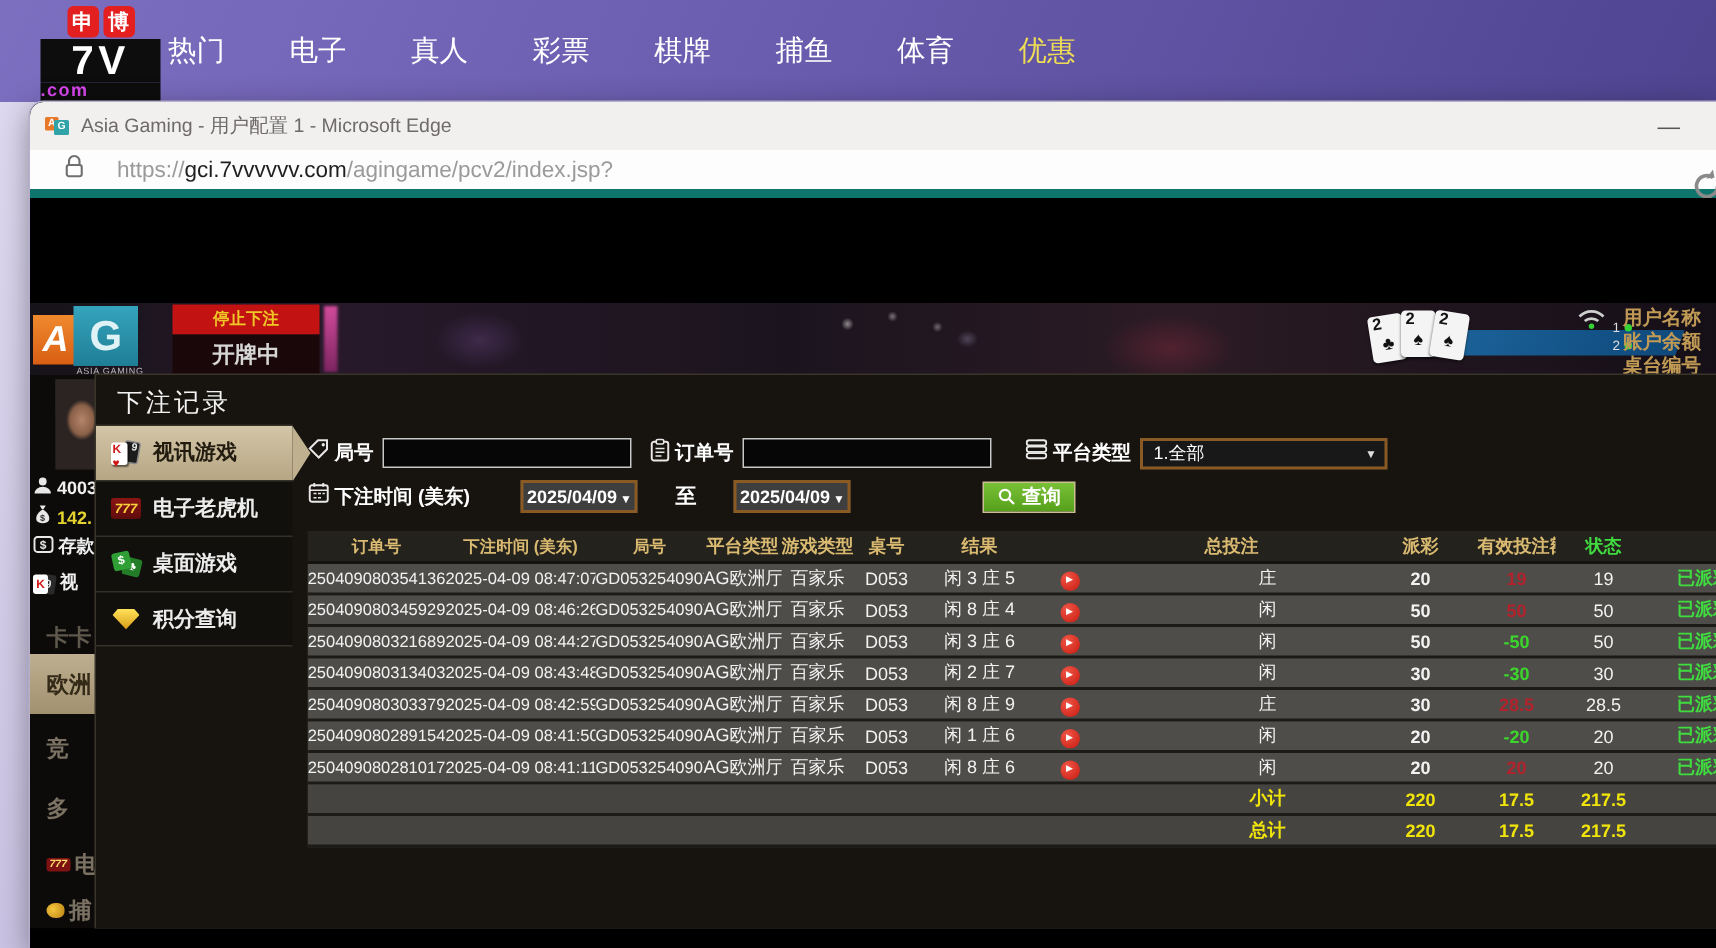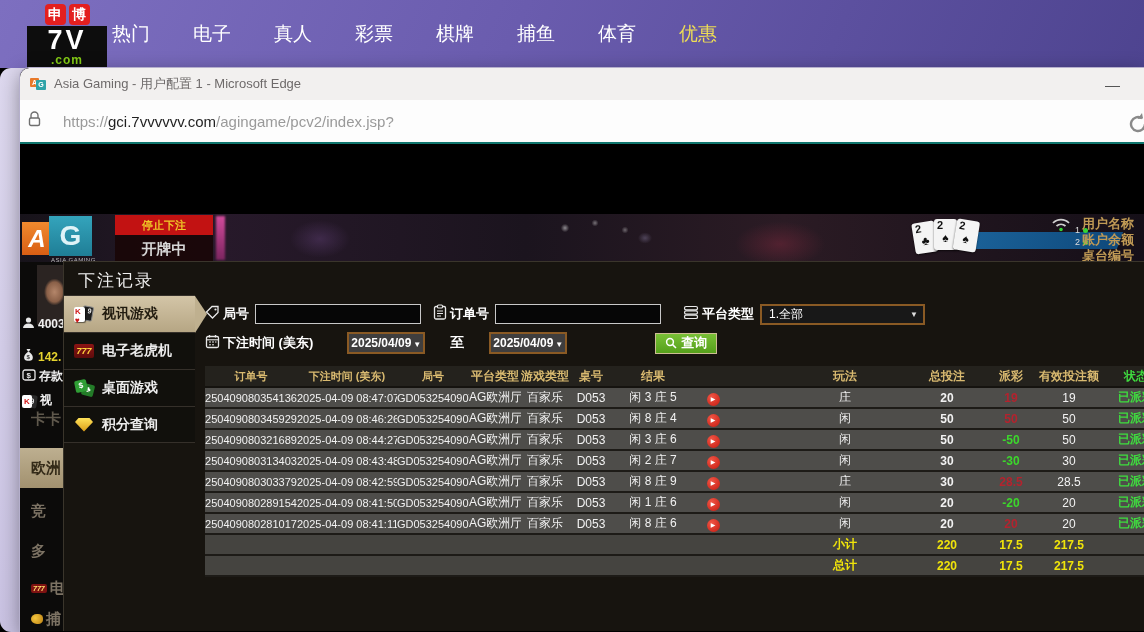--- a/index.html
+++ b/index.html
@@ -5,35 +5,35 @@
   * { margin:0; padding:0; box-sizing:border-box; font-family:"Liberation Sans","DejaVu Sans",sans-serif; }
   body { width:1144px; height:632px; overflow:hidden; background:#000; }
   .page { position:relative; width:1144px; height:632px; overflow:hidden; }
 
   
   .topnav { position:relative; height:68px; background:linear-gradient(115deg,#7d6fc0 0%,#6a5cae 45%,#4e4490 100%); display:flex; align-items:center; }
   .logo { position:absolute; left:27px; top:4px; width:80px; }
   .logo-badges { display:flex; gap:3px; justify-content:center; margin-bottom:1px; }
   .logo-badge { width:21px; height:21px; background:#e31f1f; border-radius:4px; color:#fff; font-size:14px; font-weight:bold; display:flex; align-items:center; justify-content:center; }
   .logo-main { background:#0d0d0d; color:#fff; font-size:27px; font-weight:900; text-align:center; letter-spacing:3px; line-height:27px; padding:1px 0; }
-  .logo-suffix { background:#0d0d0d; color:#84cc16; font-size:12px; font-weight:bold; text-align:center; line-height:11px; padding-bottom:2px; letter-spacing:1px; }
+  .logo-suffix { background:#0d0d0d; color:#d946ef; font-size:12px; font-weight:bold; line-height:11px; padding-bottom:2px; letter-spacing:1px; }
   .nav-items { display:flex; gap:43px; padding-left:112px; }
   .nav-item { color:#fff; font-size:19px; cursor:pointer; }
   .nav-item.hl { color:#eedd55; }
 
   
-  .desktop { position:relative; height:564px; background:linear-gradient(180deg,#ddd8ee,#c9c2e2);border-radius:11px; }
+  .desktop { position:relative; height:564px; background:linear-gradient(180deg,#ddd8ee,#c9c2e2); }
   .edge-window { position:absolute; left:20px; top:0; width:1124px; height:564px; border-radius:9px 0 0 0; box-shadow:0 0 0 1px #b5afcc,0 5px 20px rgba(0,0,0,.4); overflow:hidden; background:#000; }
   .titlebar { height:32px; background:#f2f0ef; display:flex; align-items:center; padding:0 10px; border-radius:9px 0 0 0; }
   .favicon { position:relative; width:16px; height:14px; margin-right:8px; flex:none; }
   .favicon .fa { position:absolute; left:0; top:1px; width:9px; height:9px; background:#e8792a; color:#fff; font-size:7px; font-weight:bold; text-align:center; line-height:9px; border-radius:1px; }
   .favicon .fg { position:absolute; left:6px; top:3px; width:10px; height:10px; background:#2fa3a8; color:#fff; font-size:7px; font-weight:bold; text-align:center; line-height:10px; border-radius:1px; }
   .win-title { color:#6e6a6a; font-size:13px; white-space:nowrap; }
   .win-min { margin-left:auto; margin-right:14px; color:#555; font-size:15px; cursor:pointer; }
-  .urlbar { height:44px; background:#fdfdfd; border-bottom:2px solid #0f766e; display:flex; align-items:center; padding-left:8px; position:relative; }
+  .urlbar { height:32px; background:#fdfdfd; border-bottom:6px solid #0f766e; display:flex; align-items:center; padding-left:23px; position:relative; }
   .lock { flex:none; margin-right:22px; cursor:pointer; }
   .url { font-size:15px; color:#9a9a9a; white-space:nowrap; }
   .url .dom { color:#1f1f1f; }
   .refresh { position:absolute; right:-7px; top:11px; }
 
   
   .content { position:relative; height:487px; background:#000; overflow:hidden; }
 
   
   .scene { position:absolute; left:0; top:0; width:100%; height:118px; }
@@ -231,21 +231,21 @@
           <div class="scene-labels">
               <div>用户名称</div>
               <div>账户余额</div>
               <div>桌台编号</div>
             </div>
         </div>
 
         <div class="underlay">
           <div class="dealer"></div>
           <div id="u-stats">
-              <div class="u-row" style="top: 54px;">
+              <div class="u-row" style="top: 67px;">
                 <span><svg width="13" height="13" viewBox="0 0 13 13">
                     <circle cx="6.5" cy="4" r="2.6" fill="#e8e8e8"></circle>
                     <path d="M1 12 a5.5 4.5 0 0 1 11 0 z" fill="#e8e8e8"></path>
                   </svg></span>
                 <span>4003</span>
               </div>
               <div class="u-row yellow" style="top: 86px;">
                 <span><svg width="13" height="14" viewBox="0 0 13 14">
                     <path d="M4.5 1 h4 l-1.4 2.4 h-1.2 z" fill="#e8e8e8"></path>
                     <path d="M6.5 3.5 C2.5 6 1.5 9 2.5 11.2 C3.5 13.4 9.5 13.4 10.5 11.2 C11.5 9 10.5 6 6.5 3.5 z" fill="#e8e8e8"></path>
@@ -259,21 +259,21 @@
                     <text x="4.5" y="9" font-size="8" fill="#e8e8e8" font-weight="bold">$</text>
                   </svg></span>
                 <span>存款</span>
               </div>
               <div class="u-row" style="top: 130px;">
                 <span><span class="mini-card">K</span><span class="mini-card back">9</span></span>
                 <span>视</span>
               </div>
             </div>
           <div id="u-menu">
-              <div class="u-menu dim" style="top: 144px; height: 26px;">
+              <div class="u-menu dim" style="top: 162px; height: 26px;">
                 <span>卡卡</span>
               </div>
               <div class="u-menu active" style="top: 186px; height: 40px;">
                 <span>欧洲</span>
               </div>
               <div class="u-menu" style="top: 232px; height: 34px;">
                 <span>竞</span>
               </div>
               <div class="u-menu" style="top: 272px; height: 34px;">
                 <span>多</span>
@@ -357,21 +357,20 @@
           <div class="btable">
             <div class="thead" id="thead">
                 <span class="c c1">订单号</span>
                 <span class="c c2">下注时间 (美东)</span>
                 <span class="c c3">局号</span>
                 <span class="c c4">平台类型</span>
                 <span class="c c5">游戏类型</span>
                 <span class="c c6">桌号</span>
                 <span class="c c7">结果</span>
                 <span class="c c8"></span>
-                <span class="c c9">玩法</span>
                 <span class="c c10">总投注</span>
                 <span class="c c11">派彩</span>
                 <span class="c c12">有效投注额</span>
                 <span class="c c13">状态</span>
               </div>
             <div id="tbody">
                 <div class="trow">
                   <span class="c c1">250409080354136</span>
                   <span class="c c2">2025-04-09 08:47:07</span>
                   <span class="c c3">GD053254090T9</span>

